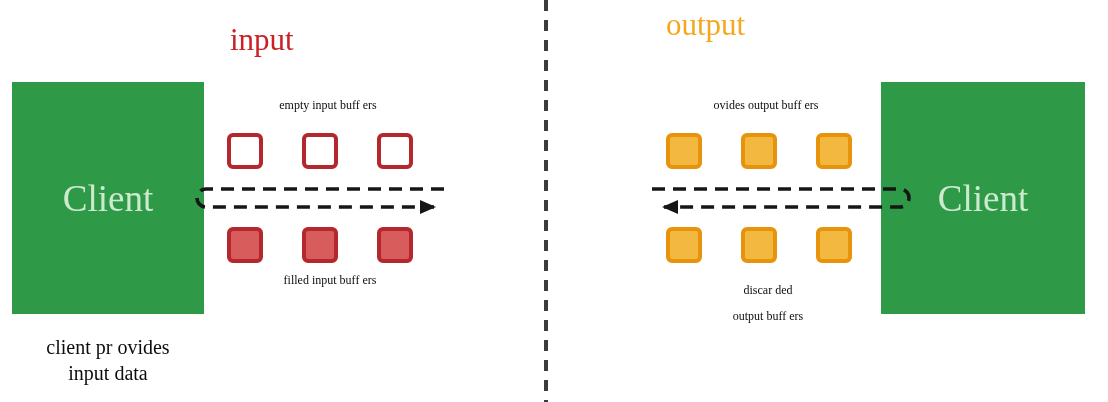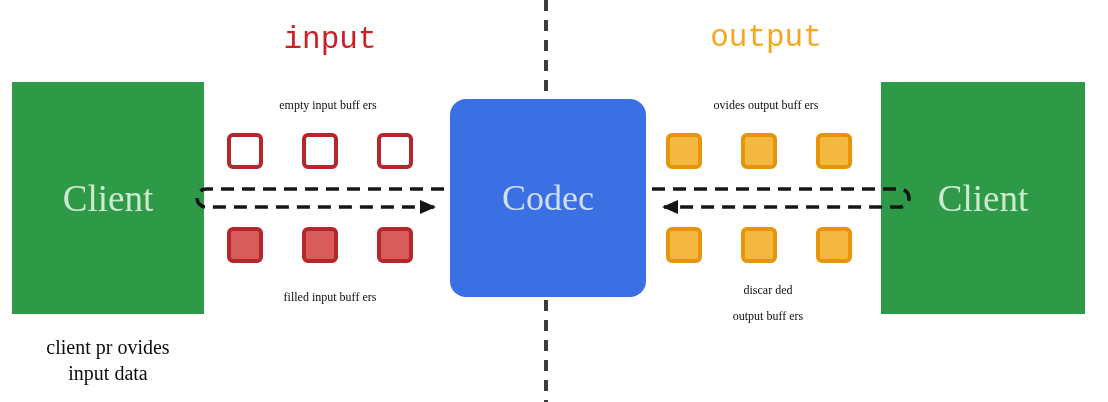--- a/index.html
+++ b/index.html
@@ -53,37 +53,35 @@
     display: flex;
     align-items: center;
     justify-content: center;
     color: var(--codec-text);
     font-size: 36px;
   }
 
   .title {
     position: absolute;
     width: 200px;
-    text-align: center;
     font-size: 31px;
-    font-family: Liberation Mono, monospace;
   }
   .title.input  { left: 230px; top: 22px; color: var(--input-red); }
-  .title.output { left: 666px; top: 20px; color: var(--output-orange); }
+  .title.output { left: 666px; top: 7px; color: var(--output-orange); }
 
   .label {
     position: absolute;
     width: 220px;
     text-align: center;
     font-size: 12px;
     line-height: 26px;
     color: var(--text-black);
   }
   .label.empty-input   { left: 218px; top: 92px;  }
-  .label.filled-input  { left: 220px; top: 284px; }
+  .label.filled-input  { left: 220px; top: 267px; }
   .label.filled-output { left: 656px; top: 92px;  }
   .label.discarded     { left: 658px; top: 277px; }
 
   .row {
     position: absolute;
     display: flex;
     gap: 39px;
   }
   .row.empty-input-row   { left: 227px; top: 133px; }
   .row.filled-input-row  { left: 227px; top: 227px; }
@@ -119,23 +117,20 @@
   </svg>
 
   <div class="client left">
     <span>Client</span>
   </div>
 
   <div class="client right">
     <span>Client</span>
   </div>
 
-  <div class="codec">
-    <span>Codec</span>
-  </div>
 
   <div class="title input">input</div>
   <div class="title output">output</div>
 
   <div class="label empty-input">empty input buff ers</div>
   <div class="label filled-input">filled input buff ers</div>
   <div class="label filled-output">ovides output buff ers</div>
   <div class="label discarded">
     <div>discar ded</div>
     <div>output buff ers</div>

